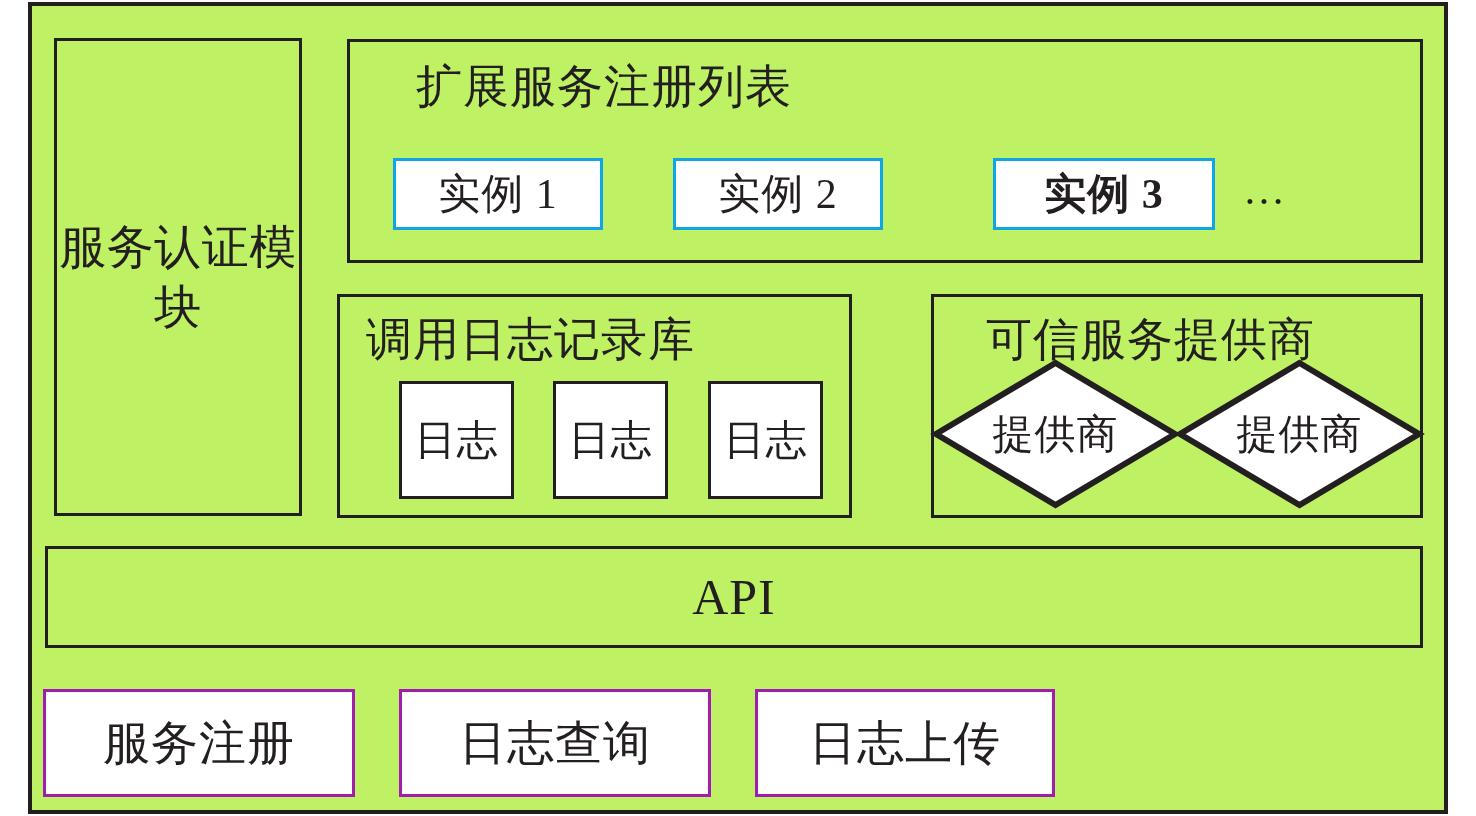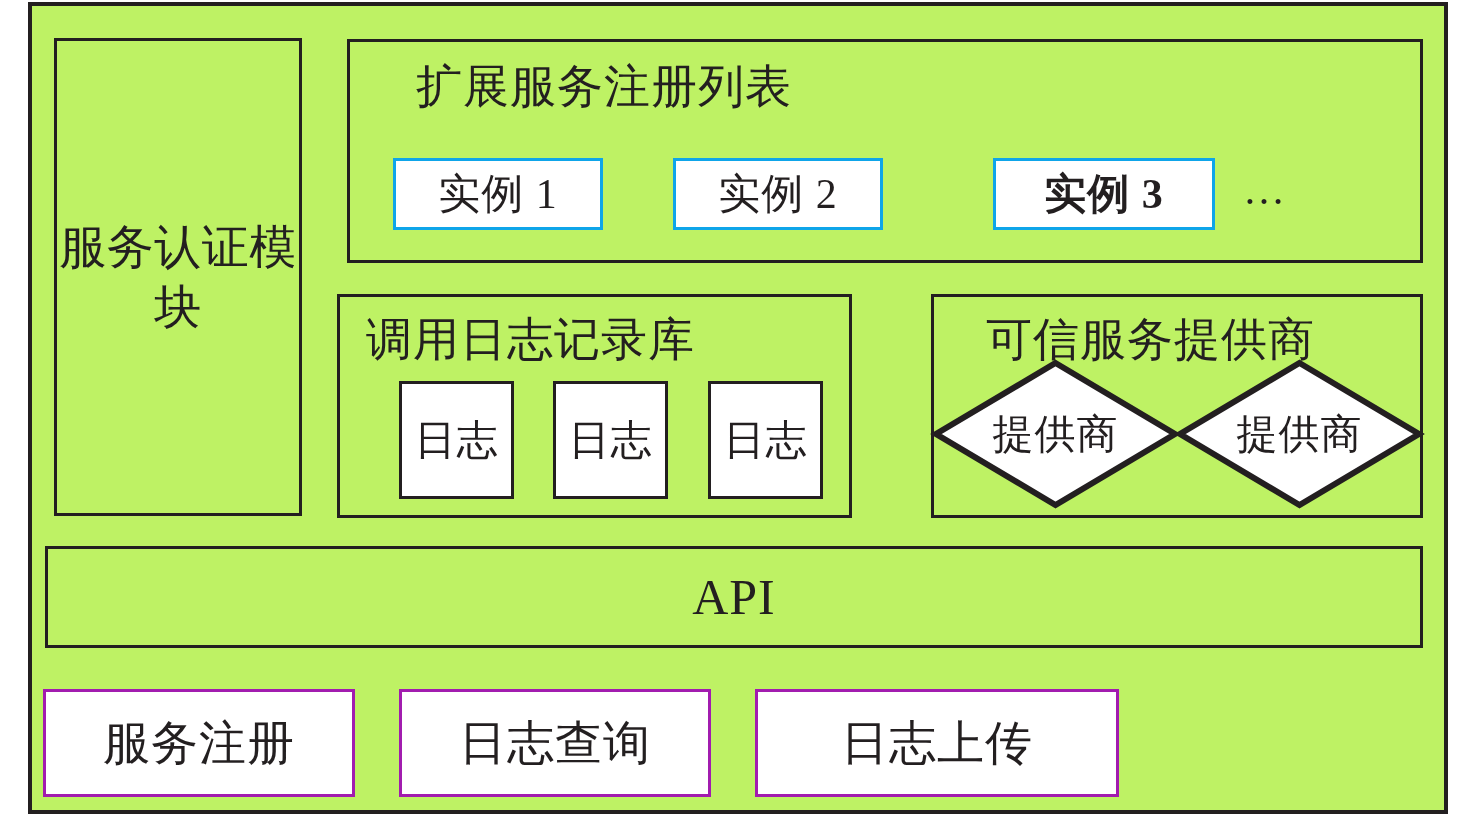--- a/index.html
+++ b/index.html
@@ -199,21 +199,21 @@
     box-sizing: border-box;
     background: #ffffff;
     display: flex;
     align-items: center;
     justify-content: center;
     font-size: 47px;
     letter-spacing: 1px;
   }
   #action-0 { left: 43px;   width: 312px; }
   #action-1 { left: 399px;  width: 312px; }
-  #action-2 { left: 755px;  width: 364px; }
+  #action-2 { left: 755px;  width: 300px; }
   #action-3 { left: 1112px; width: 312px; }
 </style>
 </head>
 <body>
 
 <div id="diagram">
 
   <div class="box" id="outer-frame"></div>
 
   <div class="box" id="auth-module">

